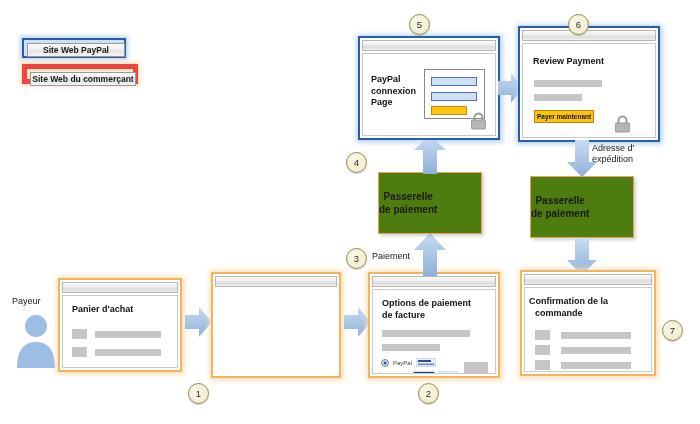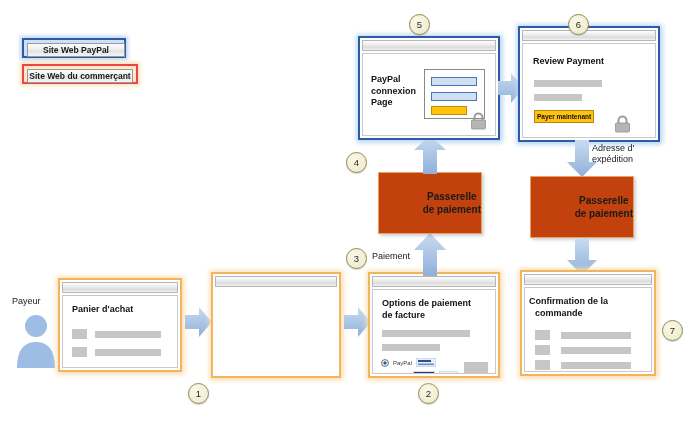--- a/index.html
+++ b/index.html
@@ -20,21 +20,21 @@
     text-align:center;
     background:linear-gradient(to bottom,#fbfbfb 0%,#efefef 45%,#e2e2e2 55%,#f4f4f4 100%);
     border:1px solid #9a9a9a;
     box-sizing:border-box;
   }
   .legend-wrap{position:absolute;box-sizing:border-box;padding:0;}
   .legend-paypal{left:22px;top:38px;width:104px;height:20px;
      border:2px solid #2a5ca8;background:#cfe0f5;
      box-shadow:0 0 4px 2px #bcd4f0;}
   .legend-merchant{left:22px;top:64px;width:116px;height:20px;
-     border:2px solid #ef4444;background:#fde8c8;
+     border:5px solid #ef4444;background:#fde8c8;
      box-shadow:0 0 4px 2px #fbe0bb;}
 
   
   .badge{
     position:absolute;width:21px;height:21px;border-radius:50%;
     background:radial-gradient(circle at 38% 32%,#fbf8e8 0%,#f2ecd2 70%,#e6dfc0 100%);
     border:1.6px solid #8e8b4e;
     color:#2b2b1f;font-size:9.5px;
     display:flex;align-items:center;justify-content:center;
     box-sizing:border-box;
@@ -53,23 +53,23 @@
   .win .body{position:absolute;left:2px;right:2px;top:15px;bottom:2px;
     background:#fff;border:1px solid #c9c9c9;box-sizing:border-box;overflow:hidden;}
   .win-title{font-size:9px;font-weight:bold;color:#111;line-height:11.5px;}
 
   .bar{background:#c6c6c6;height:7px;}
   .sq{background:#c6c6c6;width:15px;height:10px;}
 
   
   .gateway{
     position:absolute;box-sizing:border-box;
-    background:#c2410c;border:1.5px solid #e8a361;
+    background:#4d7c0f;border:1.5px solid #e8a361;
     color:#1a1a1a;font-size:10px;font-weight:bold;text-align:center;
-    display:flex;align-items:center;justify-content:flex-end;line-height:13px;
+    display:flex;align-items:center;justify-content:flex-start;line-height:13px;
     box-shadow:2px 2px 3px rgba(0,0,0,.18);
   }
 
   .plain-label{position:absolute;font-size:9px;color:#1a1a1a;line-height:11px;}
 
   
   .arrow{position:absolute;}
   .lock{position:absolute;}
 </style>
 </head>

